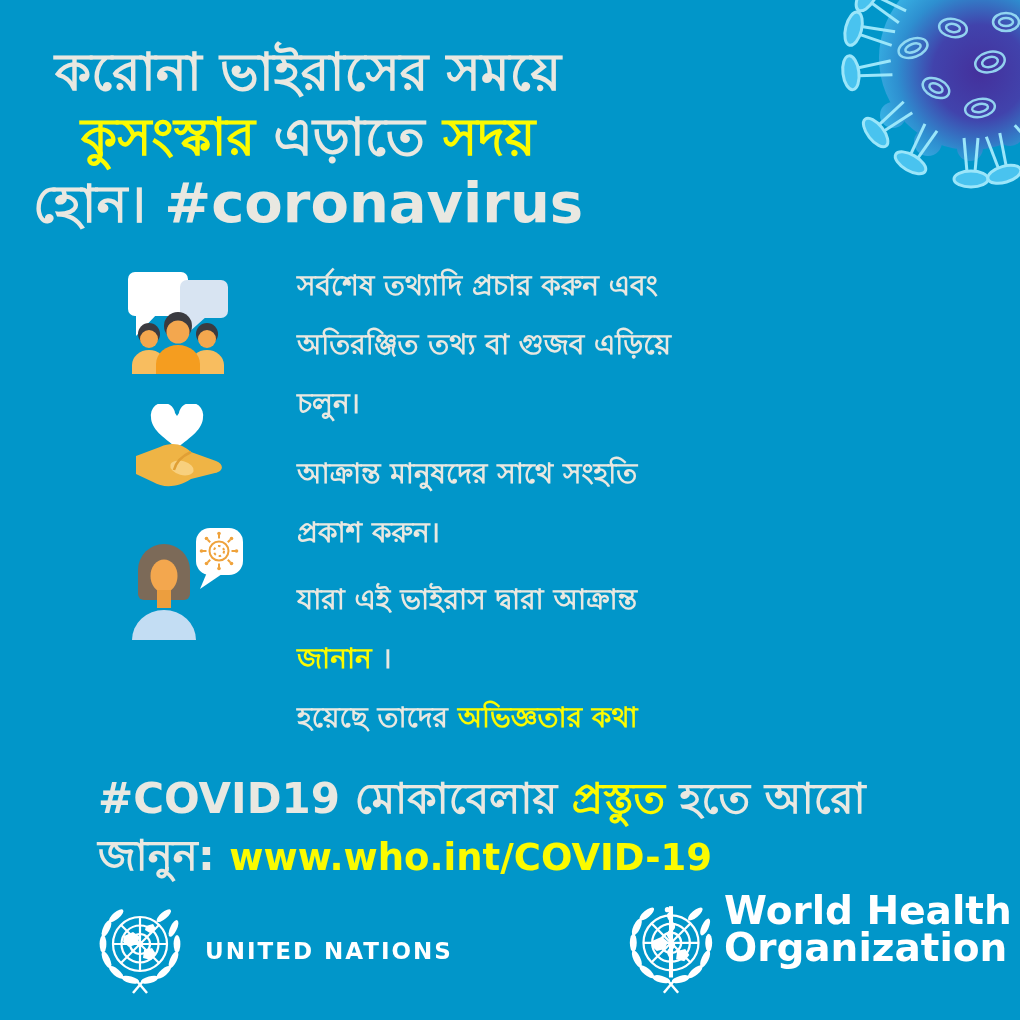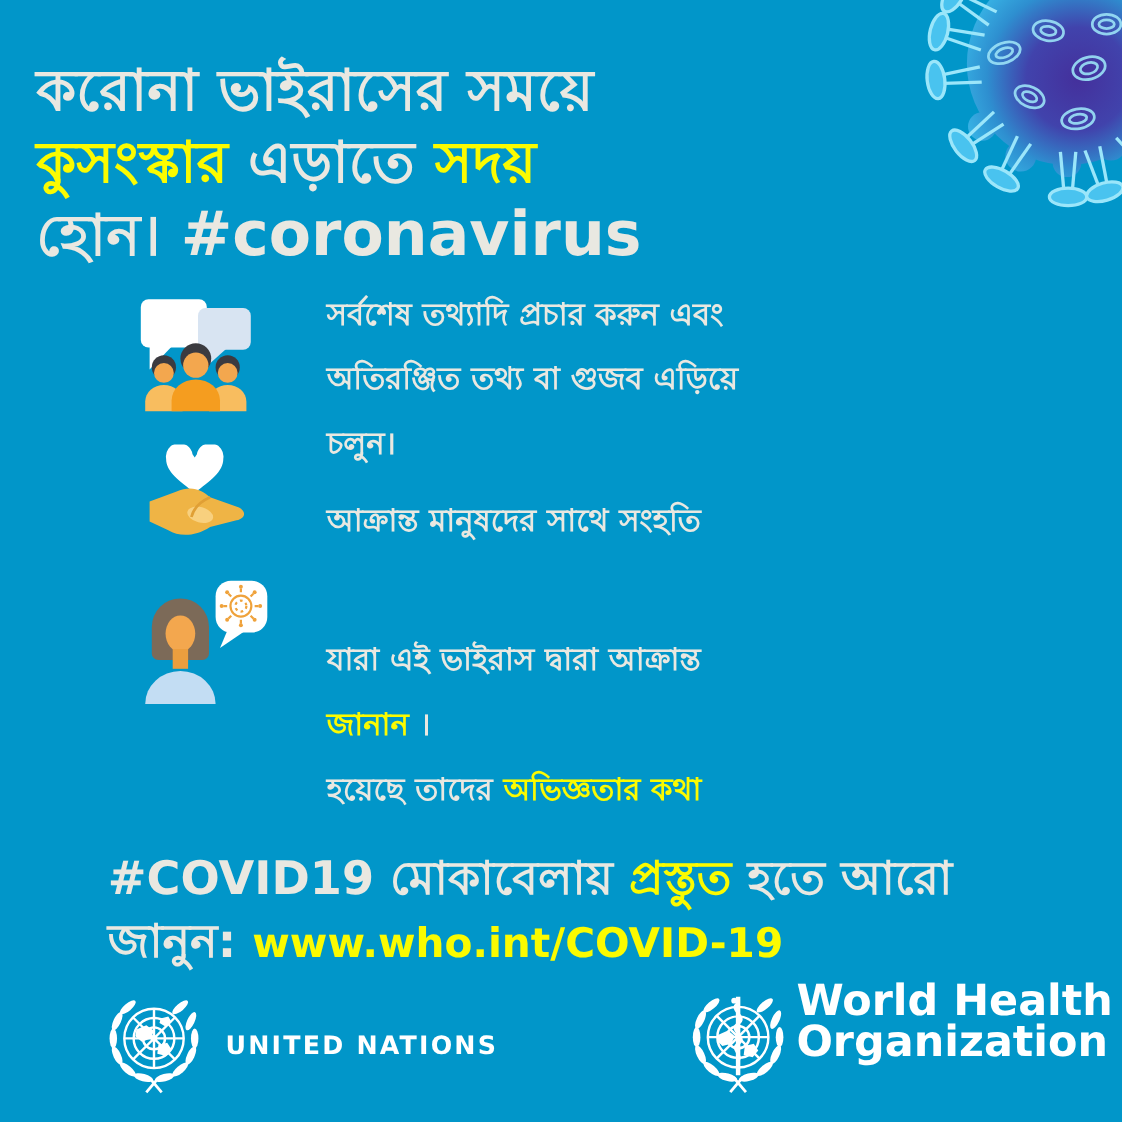--- a/index.html
+++ b/index.html
@@ -7,21 +7,21 @@
     position:relative; width:1020px; height:1020px; overflow:hidden;
     background:#0196C9;
     font-family:"DejaVu Sans","Liberation Sans",sans-serif;
     font-weight:bold;
     color:#E9E8E1;
   }
   .yellow { color:#FBFB00;margin-top:16px; }
   .nowrap { white-space:nowrap; }
 
   
-  .title { position:absolute; left:33px; top:51px; font-size:52px; line-height:65px; }
+  .title { position:absolute; left:33px; top:40px; font-size:52px; line-height:65px;text-align:center; }
   .title .hashtag { font-size:56px; letter-spacing:0px; }
 
   
   .item-text { position:absolute; left:297px; font-size:28px; line-height:59px; }
   #item1-text { top:256px; }
   #item2-text { top:444px; }
   #item3-text { top:570px; }
 
   .item-icon { position:absolute; }
   #icon-conversation { left:122px; top:268px; }
@@ -128,20 +128,21 @@
   </div>
 
   <svg id="icon-heart-hand" class="item-icon" width="92" height="94" viewBox="0 0 92 94">
     <path d="M47 44 C33 33 21 25 21 13 A12 12 0 0 1 45 9 L47 12 L49 9 A12 12 0 0 1 73 13 C73 25 61 33 47 44 Z" fill="#FFFFFF"></path>
     <path d="M6 52 L30 43 C44 37 53 41 61 48 L86 57 C94 60 94 67 85 69 L61 75 C47 84 33 84 23 78 L6 70 Z" fill="#EFB445"></path>
     <ellipse cx="52" cy="64" rx="12" ry="7" fill="#F8D07E" transform="rotate(15 52 64)"></ellipse>
     <path d="M61 48 C52 52 46 58 44 66" stroke="#E09F35" stroke-width="2.5" fill="none"></path>
   </svg>
   <div id="item2-text" class="item-text">
     <div class="nowrap">আক্রান্ত মানুষদের সাথে সংহতি</div>
+    <div class="nowrap">প্রকাশ করুন।</div>
   </div>
 
   <svg id="icon-person" class="item-icon" width="132" height="114" viewBox="0 0 132 114">
     <rect x="84" y="2" width="47" height="47" rx="14" fill="#FFFFFF"></rect>
     <path d="M96 44 L88 63 L110 48 Z" fill="#FFFFFF"></path>
     <g stroke="#EFA23B" fill="none" stroke-width="2">
       <circle cx="107" cy="25" r="9.5"></circle>
       <circle cx="107" cy="25" r="5" stroke-dasharray="2.5 3"></circle>
       <g>
         <line x1="107" y1="12.5" x2="107" y2="9"></line>

